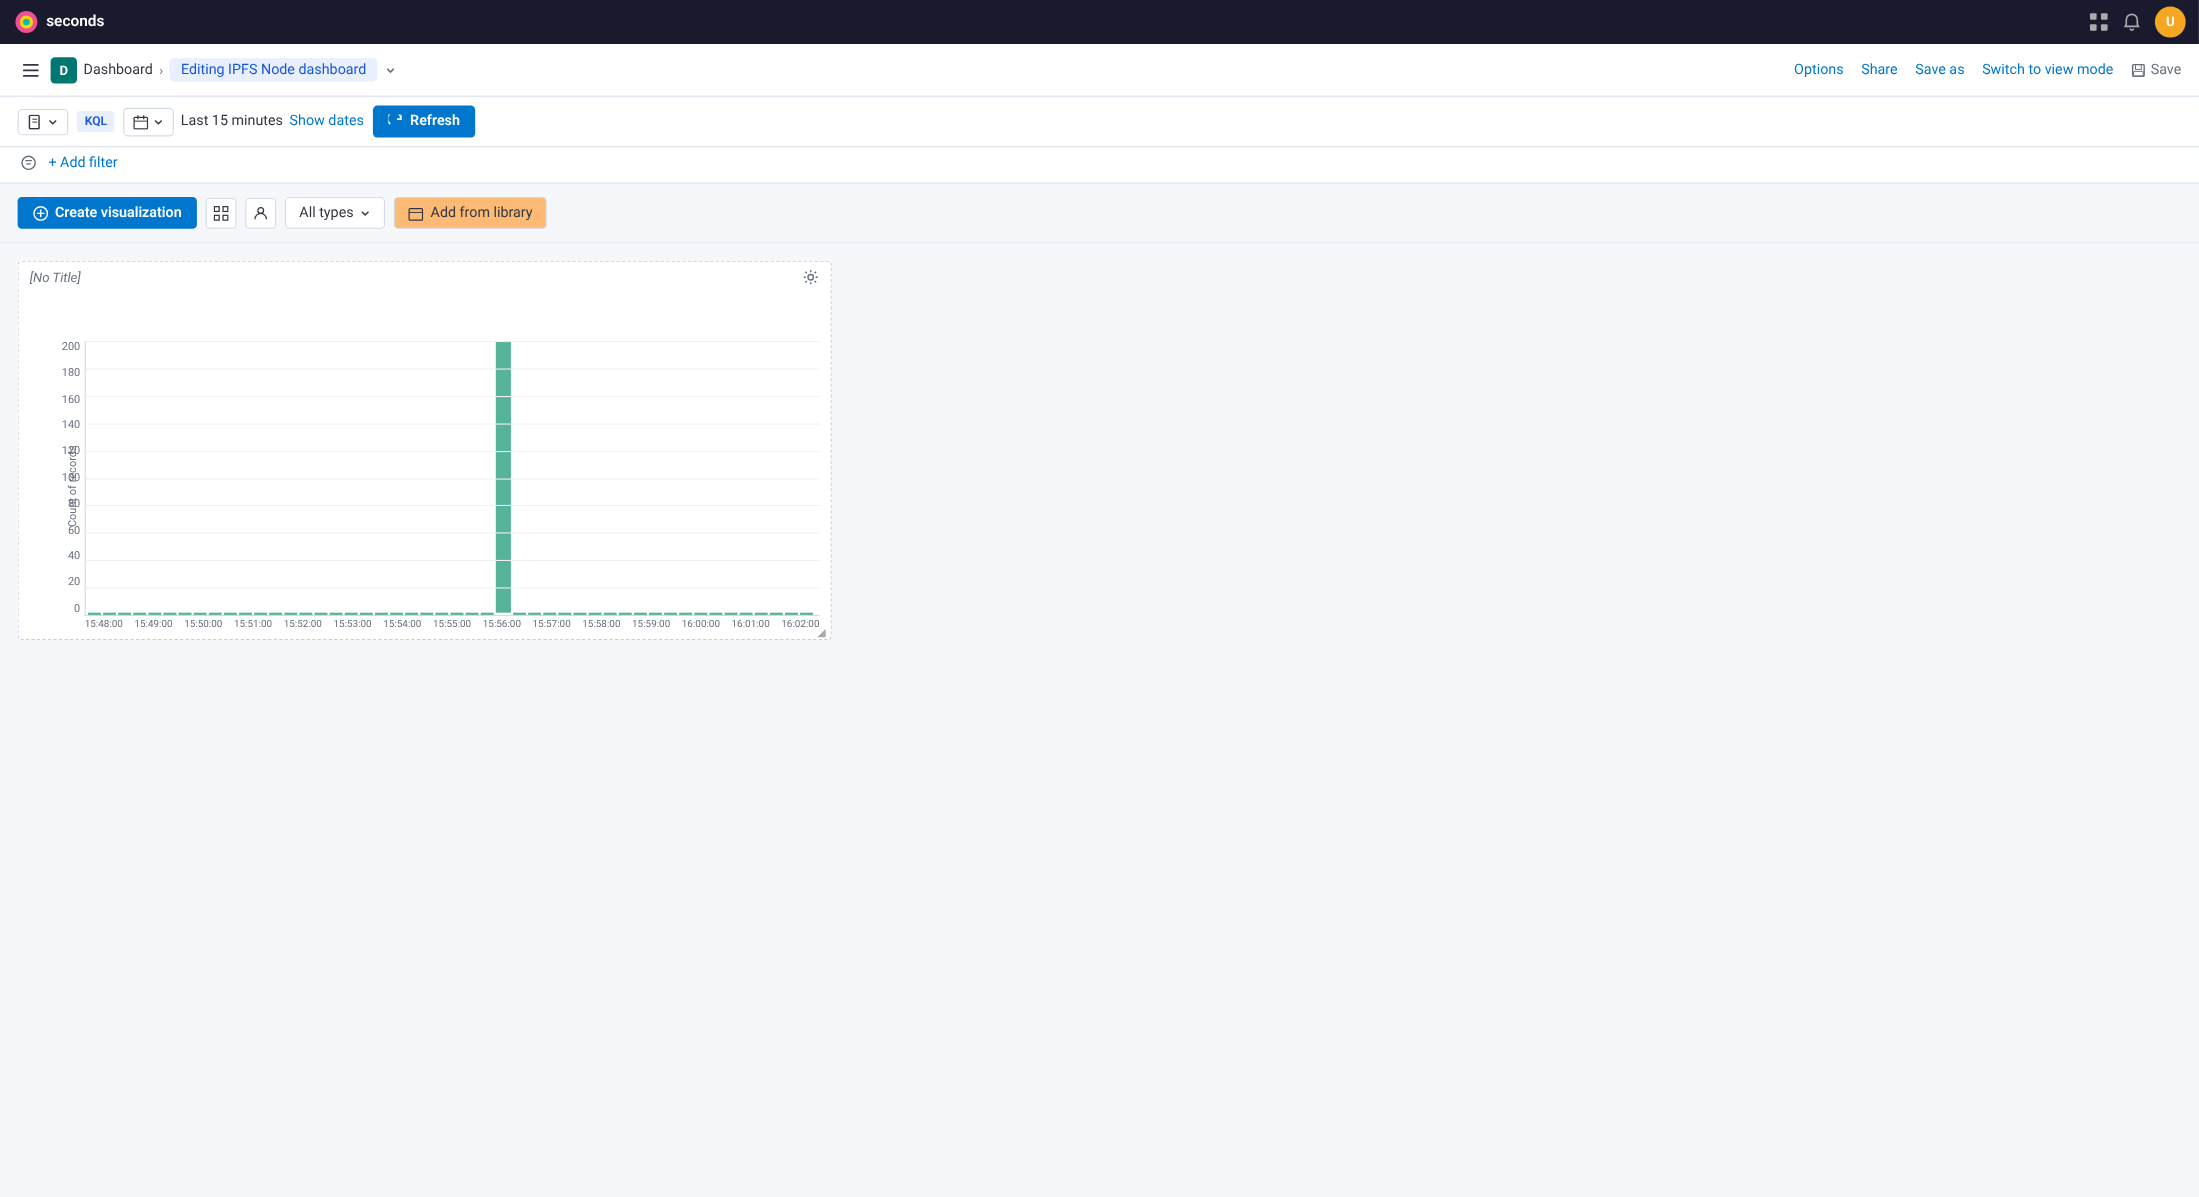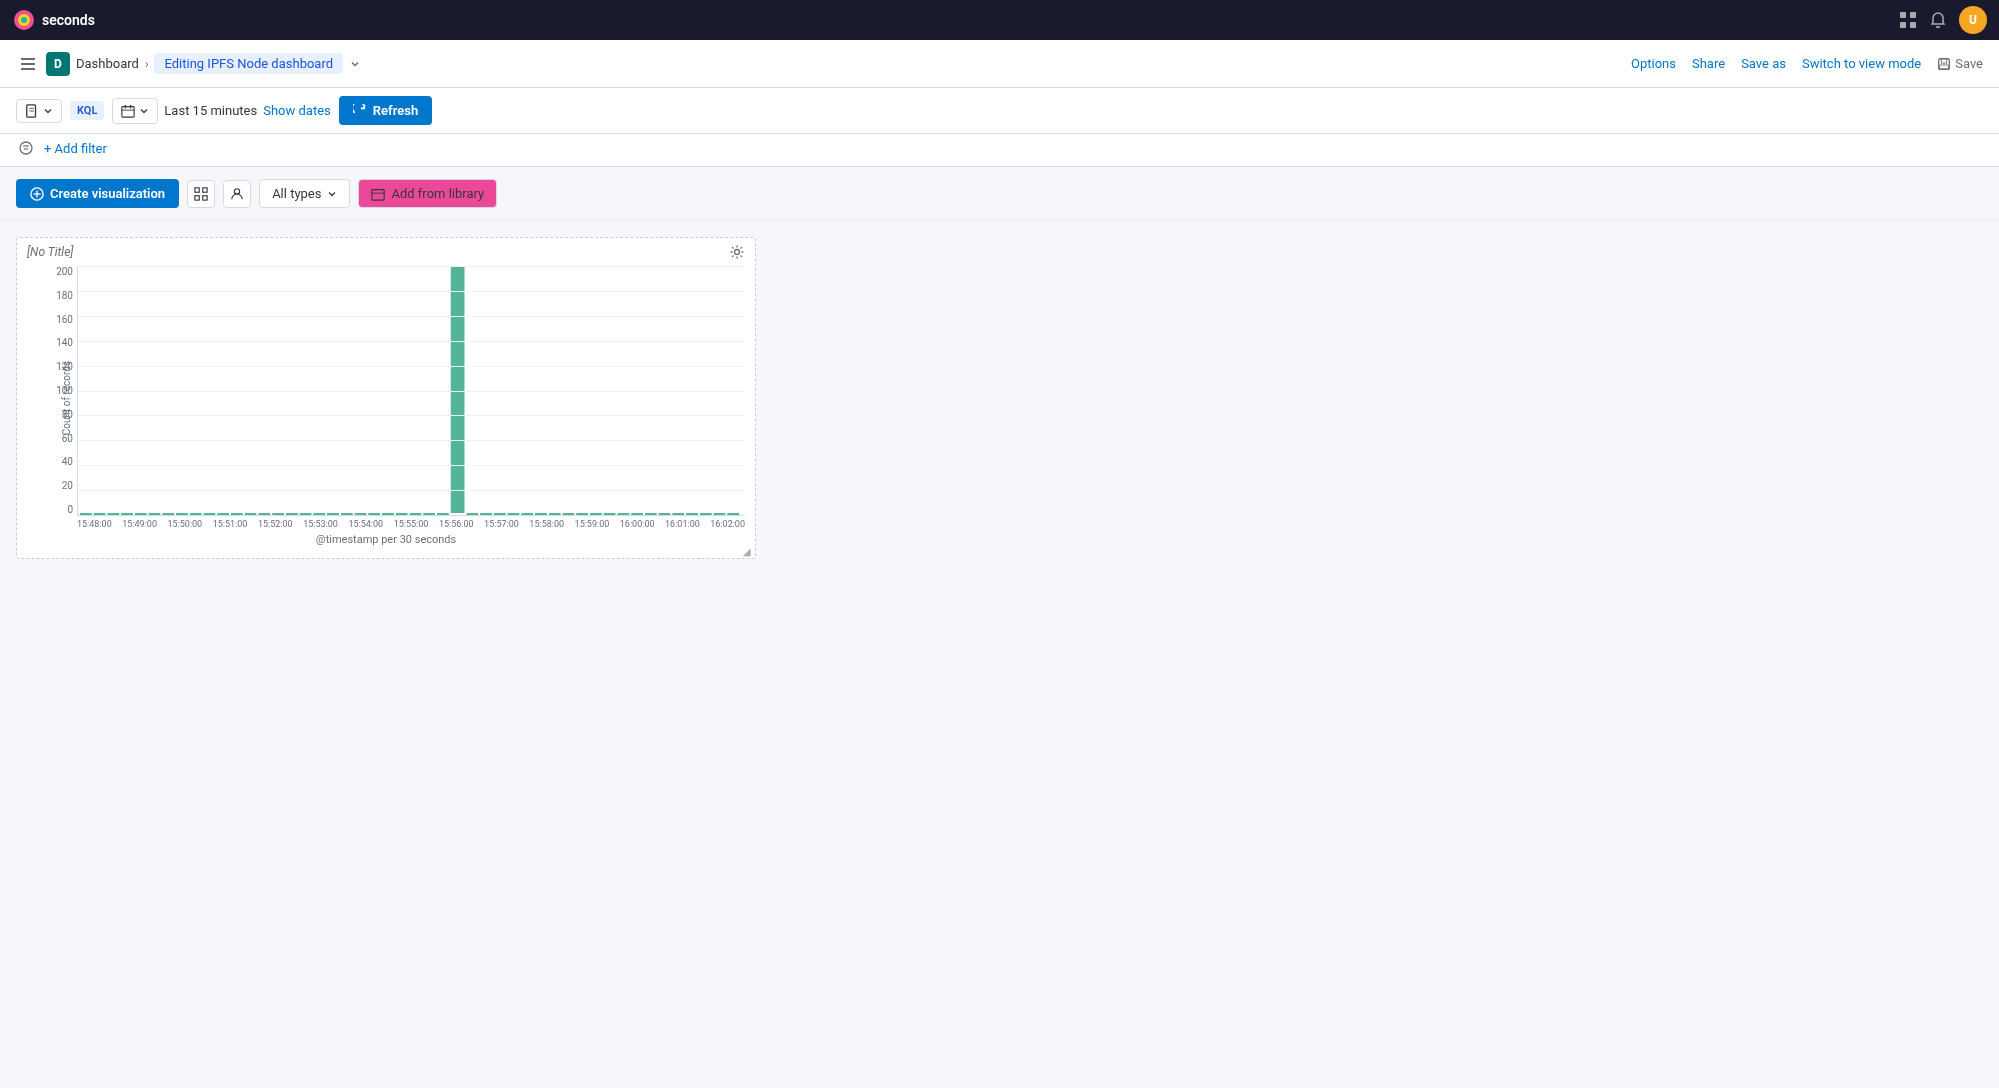--- a/index.html
+++ b/index.html
@@ -322,21 +322,21 @@
       font-size: 13px;
       font-family: inherit;
     }
     .add-library-btn {
       display: flex;
       align-items: center;
       gap: 6px;
       border: 1px solid #d3dae6;
       border-radius: 4px;
       padding: 6px 12px;
-      background: #ec4899;
+      background: #fdba74;
       cursor: pointer;
       color: #343741;
       font-size: 13px;
       font-family: inherit;
     }
 
     
     .main-content {
       padding: 16px;
       background: #f5f7fa;
@@ -366,20 +366,21 @@
       background: none;
       border: none;
       cursor: pointer;
       color: #69707d;
       display: flex;
       align-items: center;
     }
     .chart-body {
       padding: 0 10px 8px;
       position: relative;
+      margin-top: 44px;
     }
     .y-label {
       font-size: 10px;
       color: #69707d;
       text-align: right;
       width: 36px;
     }
     .chart-footer {
       text-align: center;
       font-size: 11px;
@@ -672,20 +673,17 @@
           <span style="font-size:9px;color:#69707d;">15:56:00</span>
           <span style="font-size:9px;color:#69707d;">15:57:00</span>
           <span style="font-size:9px;color:#69707d;">15:58:00</span>
           <span style="font-size:9px;color:#69707d;">15:59:00</span>
           <span style="font-size:9px;color:#69707d;">16:00:00</span>
           <span style="font-size:9px;color:#69707d;">16:01:00</span>
           <span style="font-size:9px;color:#69707d;">16:02:00</span>
         </div>
       </div>
 
-      <div class="chart-footer">
-        <span>@timestamp per 30 seconds</span>
-      </div>
     </div>
 
     <div class="chart-resize-handle">◢</div>
   </div>
 </div>
 
 </body></html>

